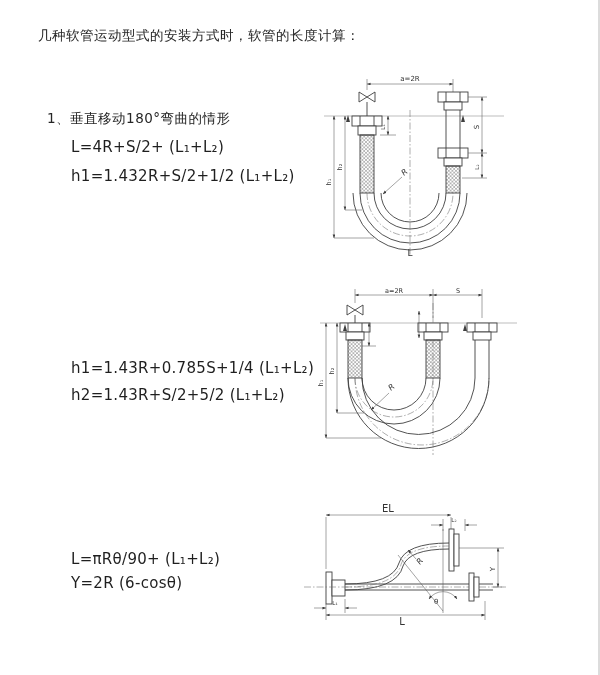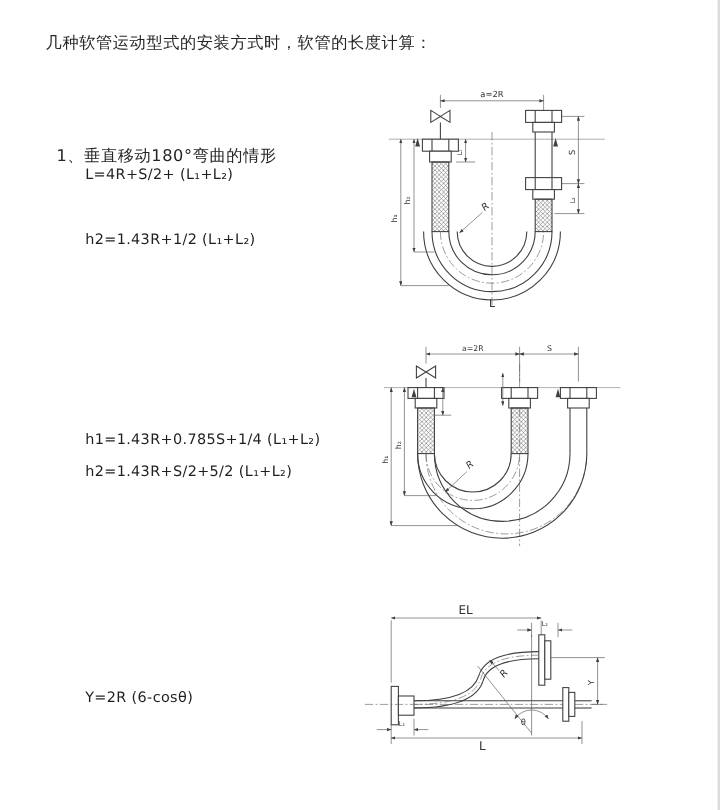--- a/index.html
+++ b/index.html
@@ -2,45 +2,46 @@
 <html><head>
 <meta charset="utf-8">
 <style>
   html,body{margin:0;padding:0;background:#fff;}
   .page{position:relative;width:600px;height:675px;background:#ffffff;overflow:hidden;
         font-family:"DejaVu Sans","Liberation Sans",sans-serif;color:#222;}
   .scan-edge{position:absolute;right:0;top:0;width:2px;height:100%;background:#dcdcdc;}
   .page-title{position:absolute;left:38px;top:27px;font-size:13.5px;font-weight:500;
               letter-spacing:0.5px;color:#262626;white-space:nowrap;}
   .heading{position:absolute;font-size:13.5px;font-weight:500;letter-spacing:0.5px;color:#262626;white-space:nowrap;}
-  .formula{position:absolute;font-size:12px;font-weight:400;letter-spacing:0.3px;color:#1f1f1f;white-space:nowrap;}
+  .formula{position:absolute;font-size:15px;font-weight:400;letter-spacing:0.3px;color:#1f1f1f;white-space:nowrap;}
   svg{position:absolute;overflow:visible;}
   svg text{font-family:"DejaVu Sans","Liberation Sans",sans-serif;fill:#333;}
   .ln{stroke:#3f3f3f;stroke-width:0.9;fill:none;}
   .thin{stroke:#5a5a5a;stroke-width:0.55;fill:none;}
   .cons{stroke:#7a7a7a;stroke-width:0.5;fill:none;}
   .cl{stroke:#6a6a6a;stroke-width:0.55;fill:none;stroke-dasharray:7 2 1.5 2;}
   .fit{fill:#ffffff;stroke:#3f3f3f;stroke-width:0.9;}
   .dimtxt{font-size:7px;fill:#333;}
 </style>
 </head>
 <body>
 
 <div class="page">
   <div class="scan-edge"></div>
 
   <div class="page-title">几种软管运动型式的安装方式时，软管的长度计算：</div>
 
-  <div class="heading" style="left:47px;top:121px">1、垂直移动180°弯曲的情形</div>
+  <div class="heading" style="left:47px;top:110px">1、垂直移动180°弯曲的情形</div>
   <div class="formula" style="left:71px;top:138px">L=4R+S/2+ (L₁+L₂)</div>
-  <div class="formula" style="left:71px;top:192px">h2=1.43R+1/2 (L₁+L₂)</div>
+  <div class="formula" style="left:71px;top:167px">h1=1.432R+S/2+1/2 (L₁+L₂)</div>
 
   <div class="formula" style="left:71px;top:359px">h1=1.43R+0.785S+1/4 (L₁+L₂)</div>
   <div class="formula" style="left:71px;top:386px">h2=1.43R+S/2+5/2 (L₁+L₂)</div>
 
+  <div class="formula" style="left:71px;top:550px">L=πRθ/90+ (L₁+L₂)</div>
   <div class="formula" style="left:71px;top:574px">Y=2R (6-cosθ)</div>
 
   <svg style="left:312px;top:70px" width="215" height="190" viewBox="0 0 215 190">
     <defs>
       <marker id="m1" markerWidth="7" markerHeight="6" refX="6.5" refY="2.5" orient="auto-start-reverse">
         <path d="M0,0 L7,2.5 L0,5 Z" fill="#3f3f3f"></path>
       </marker>
       <pattern id="p1" width="3.6" height="3.6" patternUnits="userSpaceOnUse">
         <path d="M0,0 L3.6,3.6 M3.6,0 L0,3.6" stroke="#666" stroke-width="0.45"></path>
       </pattern>

